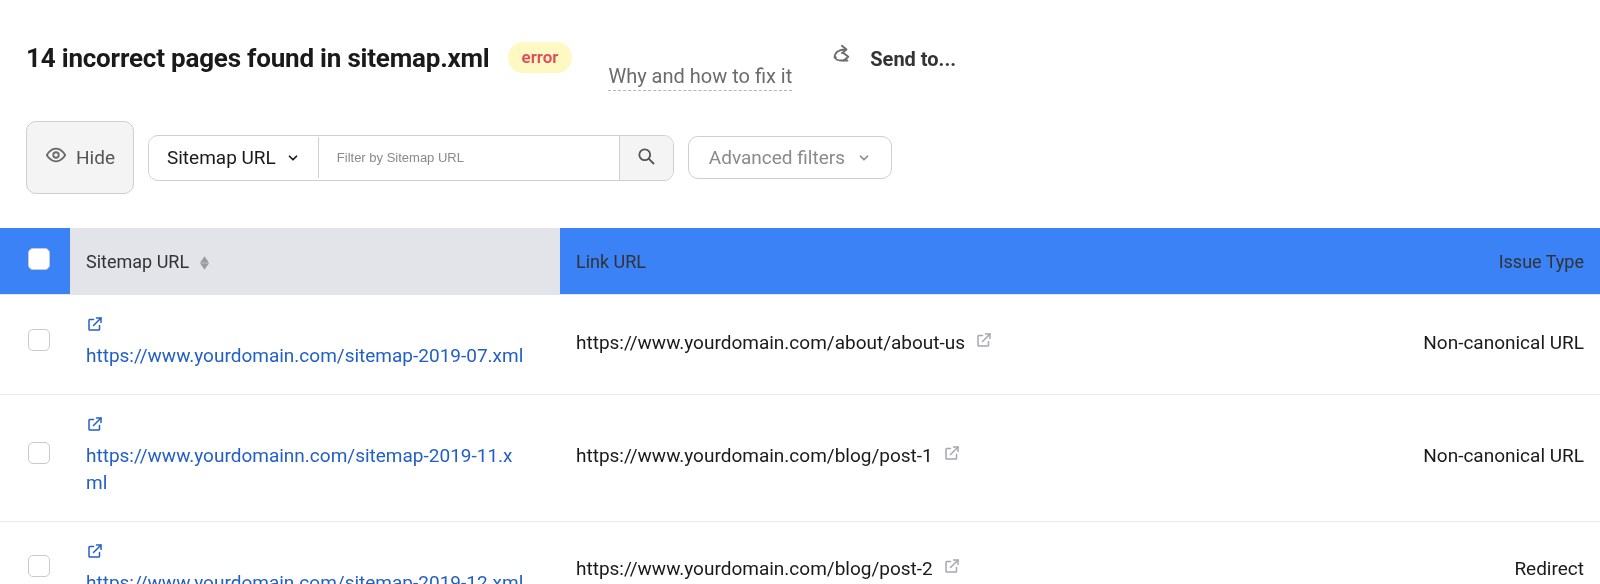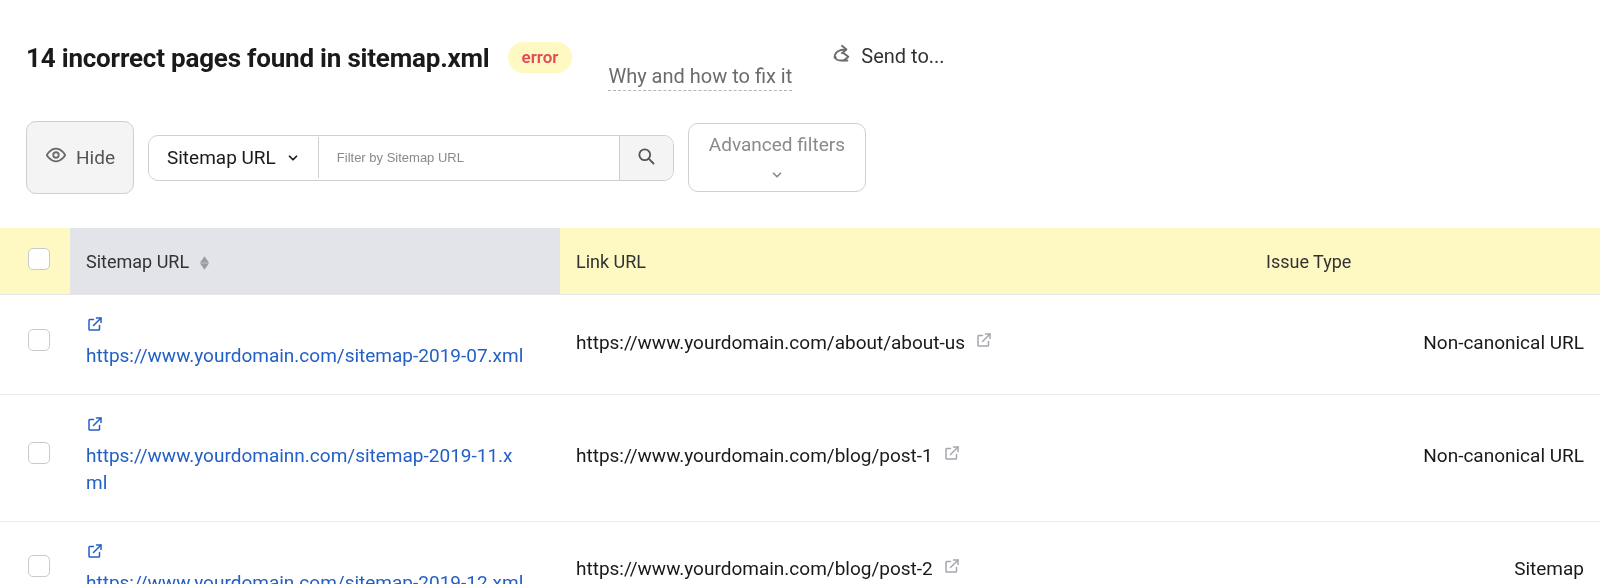--- a/index.html
+++ b/index.html
@@ -41,24 +41,25 @@
     border-bottom: 1px dashed #b5b5b5;
     padding-bottom: 2px;
     cursor: pointer;
     margin-left: 18px;
     margin-top: 40px;
   }
   .send-to {
     color: #333;
     font-size: 20px;
     display: inline-flex;
-    align-items: flex-start;
-    gap: 9px;
+    align-items: flex-end;
+    gap: 18px;
     cursor: pointer;
     margin-left: 20px;
+    font-weight: bold;
   }
   .send-to svg { width: 22px; height: 22px; stroke: #6b6b6b; }
 
   .controls-row {
     display: flex;
     align-items: center;
     gap: 14px;
     margin-bottom: 34px;
   }
   .btn {
@@ -116,43 +117,42 @@
     display: inline-flex;
     align-items: center;
     gap: 12px;
     border: 1px solid #cfcfcf;
     background: #fff;
     color: #8a8a8a;
     font-size: 19px;
     padding: 9px 20px;
     border-radius: 10px;
     cursor: pointer;
-    flex-direction: column;
   }
   .chev-down {
     width: 14px; height: 14px;
     display: inline-flex;
   }
   .chev-down svg { width: 14px; height: 14px; stroke: currentColor; }
 
   
   .tbl { width: 100%; border-collapse: collapse; margin-left: -26px; width: calc(100% + 52px); }
   .tbl thead th {
-    background: #fef9c3;
+    background: #3b82f6;
     font-weight: 400;
     font-size: 18px;
     color: #333;
     text-align: left;
     padding: 20px 16px;
     border-bottom: 1px solid #e4e6ea;
   }
   .tbl thead th.col-check { width: 70px; padding-left: 28px; }
   .tbl thead th.col-sitemap { width: 490px; background: #e2e4ea; }
   .tbl thead th.col-link { }
-  .tbl thead th.col-issue { width: 350px; text-align: left; }
+  .tbl thead th.col-issue { width: 350px; text-align: right; }
   .tbl tbody td {
     padding: 20px 16px 24px 16px;
     font-size: 19px;
     vertical-align: middle;
     border-bottom: 1px solid #e9eaee;
   }
   .tbl tbody td.col-check { padding-left: 28px; vertical-align: middle; }
   .tbl tbody td.col-issue { text-align: right; }
   .checkbox {
     width: 22px; height: 22px;
@@ -337,18 +337,18 @@
             <a class="sitemap-link">https://www.yourdomain.com/sitemap-2019-12.xml</a>
           </td>
           <td class="col-link"><span class="link-url">
               <span>https://www.yourdomain.com/blog/post-2</span>
               <span class="ext-inline"><svg viewBox="0 0 24 24" stroke-width="2" stroke-linecap="round" stroke-linejoin="round">
                   <path d="M14 4h6v6"></path>
                   <path d="M20 4L10 14"></path>
                   <path d="M18 14v5a1 1 0 0 1-1 1H5a1 1 0 0 1-1-1V7a1 1 0 0 1 1-1h5"></path>
                 </svg></span>
             </span></td>
-          <td class="col-issue"><span>Sitemap</span></td>
+          <td class="col-issue"><span>Redirect</span></td>
         </tr>
       </tbody>
   </table>
 
 </div>
 
 </body></html>

